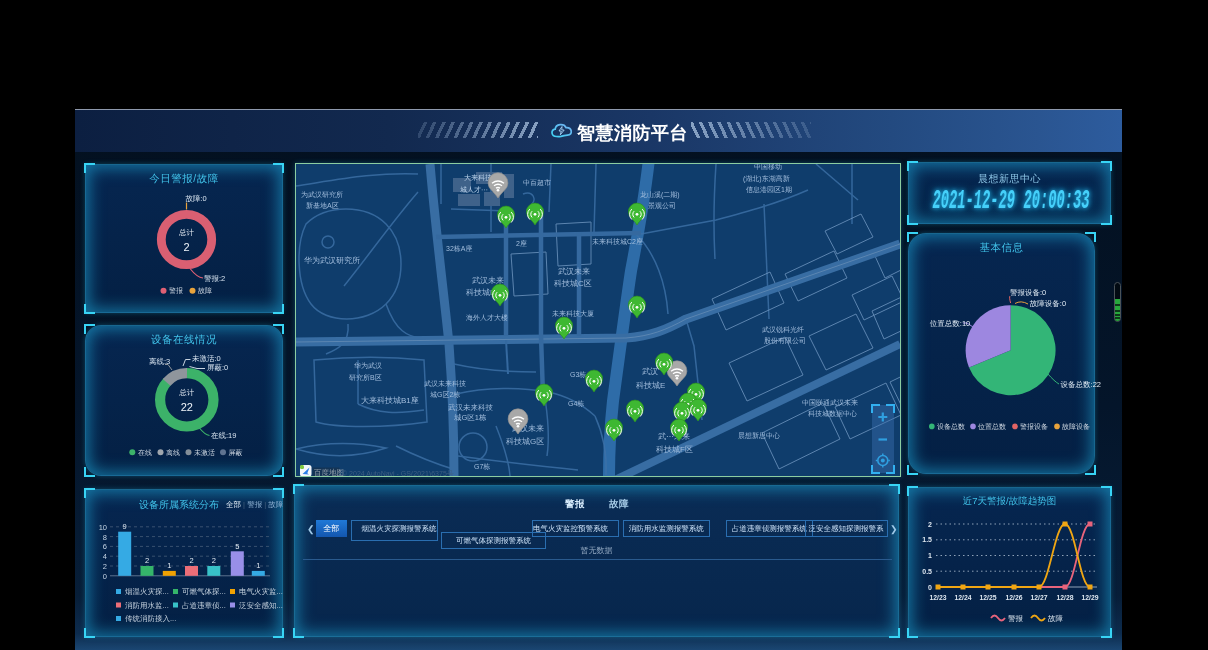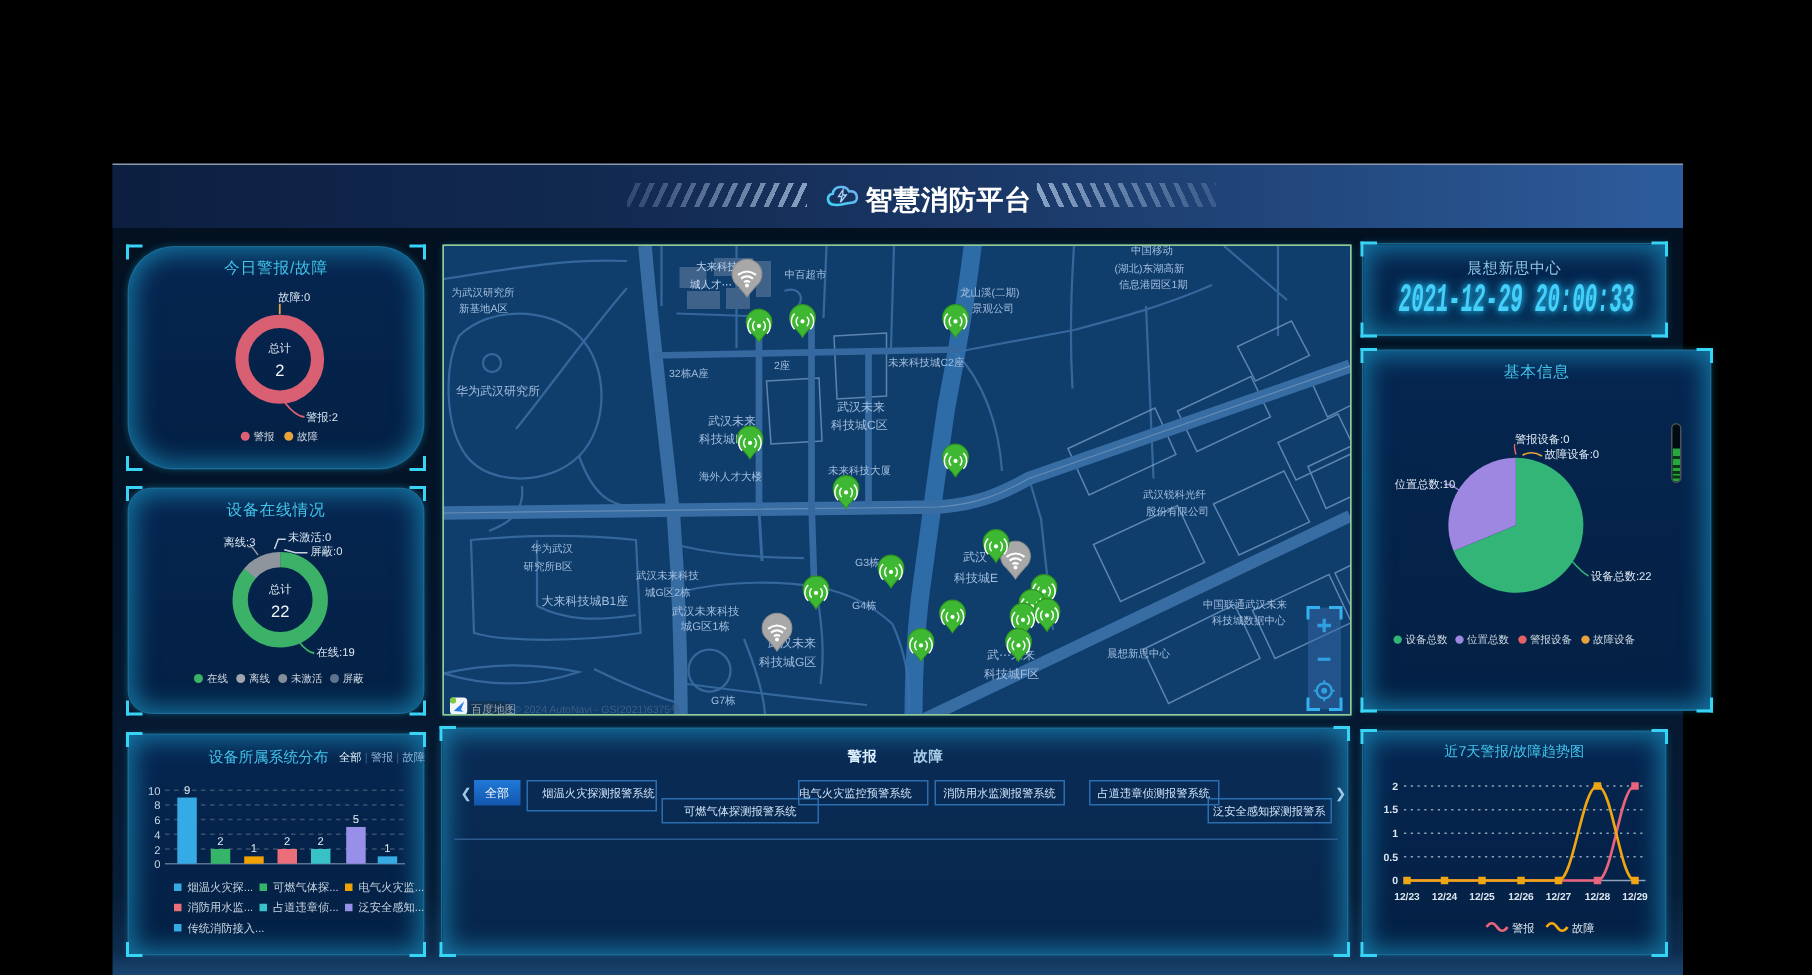--- a/index.html
+++ b/index.html
@@ -46,21 +46,21 @@
         <stop offset="1" stop-color="#74aef0"></stop>
   </linearGradient>
     </defs>
   <path d="M6.5 15.5 Q2.5 15.5 2 12 Q1.8 8.8 5.2 8.2 Q5.6 4.2 10 3.7 Q14.5 3.2 16 6.6 Q20.5 6.2 21.2 9.8 Q21.8 13.8 17.5 14.2 Q14 14.6 11 15.4 Q8.5 15.8 6.5 15.5 Z" fill="none" stroke="url(#cg)" stroke-width="1.7"></path>
   <path d="M12 5.5 L9 10 L11.3 10 L10.3 13.8 L14.2 9 L11.8 9 Z" fill="none" stroke="#a8d4f8" stroke-width="0.9"></path>
 </svg>
 
 <div id="title" style="position:absolute;left:577px;top:121px;color:#fff;font-size:18px;
   font-weight:bold;letter-spacing:0.5px;">智慧消防平台</div>
 
-<div class="panel" id="p1" style="left:85px;top:164px;width:198px;height:149px;border-radius:31px;">
+<div class="panel" id="p1" style="left:85px;top:164px;width:198px;height:149px;">
   <span class="cor c1"></span>
     <span class="cor c2"></span>
     <span class="cor c3"></span>
     <span class="cor c4"></span>
   <div class="ptitle">今日警报/故障</div>
 
   <svg width="198" height="128" viewBox="0 0 198 128" style="position:absolute;left:0;top:21px;">
     <circle cx="100.5" cy="53.5" r="25.2" fill="none" stroke="#d95f72" stroke-width="8.8"></circle>
     <path d="M100.5 23.5 L100.5 16.5" stroke="#e8a33c" stroke-width="1.2"></path>
     <text x="99.5" y="14.5" fill="#d8e4f0" font-size="7.5">故障:0</text>
@@ -386,40 +386,41 @@
   <div style="position:absolute;left:12px;top:38px;font-size:9px;color:#9fc9e8;">❮</div>
 
   <div style="position:absolute;left:595px;top:38px;font-size:9px;color:#9fc9e8;">❯</div>
 
   <div style="position:absolute;left:21px;top:34px;width:30.5px;height:17px;background:linear-gradient(180deg,#2079d8,#1356ae);color:#fff;font-size:8px;text-align:center;line-height:17px;">全部</div>
   <div style="position:absolute;left:55.5px;top:34px;width:87px;height:21px;border:1px solid #2a6eb0;color:#cfe4fa;font-size:7.5px;text-align:right;line-height:15px;white-space:nowrap;overflow:hidden;">烟温火灾探测报警系统</div>
   <div style="position:absolute;left:146px;top:46px;width:105px;height:17px;border:1px solid #2a6eb0;color:#cfe4fa;font-size:7.5px;text-align:center;line-height:15px;white-space:nowrap;overflow:hidden;">可燃气体探测报警系统</div>
   <div style="position:absolute;left:236.9px;top:34px;width:87px;height:17px;border:1px solid #2a6eb0;color:#cfe4fa;font-size:7.5px;line-height:15px;white-space:nowrap;overflow:hidden;">电气火灾监控预警系统</div>
   <div style="position:absolute;left:327.8px;top:34px;width:87px;height:17px;border:1px solid #2a6eb0;color:#cfe4fa;font-size:7.5px;text-align:center;line-height:15px;white-space:nowrap;overflow:hidden;">消防用水监测报警系统</div>
   <div style="position:absolute;left:418.7px;top:34px;width:87px;height:17px;border:1px solid #2a6eb0;color:#cfe4fa;font-size:7.5px;text-align:center;line-height:15px;white-space:nowrap;overflow:hidden;margin-left:12px;">占道违章侦测报警系统</div>
-  <div style="position:absolute;left:509.6px;top:34px;width:83px;height:17px;border:1px solid #2a6eb0;color:#cfe4fa;font-size:7.5px;text-align:center;line-height:15px;white-space:nowrap;overflow:hidden;overflow:hidden;margin-top:12px;">泛安全感知探测报警系</div>
-
+  <div style="position:absolute;left:509.6px;top:34px;width:83px;height:17px;border:1px solid #2a6eb0;color:#cfe4fa;font-size:7.5px;text-align:center;line-height:15px;white-space:nowrap;overflow:hidden;overflow:hidden;">泛安全感知探测报警系</div>
+
+  <div style="position:absolute;left:0;top:59px;width:100%;text-align:center;font-size:8px;color:#93a9c2;">暂无数据</div>
 
   <div style="position:absolute;left:8px;top:73px;width:589px;height:1px;background:#2a5a8e;"></div>
 </div>
 
 <div class="panel" id="pclock" style="left:908px;top:162px;width:203px;height:62px;">
   <span class="cor c1"></span>
     <span class="cor c2"></span>
     <span class="cor c3"></span>
     <span class="cor c4"></span>
   <div class="ptitle" style="font-size:10px;color:#8fc8e8;top:9px;">晨想新思中心</div>
 
   <div style="position:absolute;left:-52.5px;top:25px;width:308px;text-align:center;white-space:nowrap;
     font-family:'Liberation Mono',monospace;font-weight:bold;font-style:italic;line-height:1;
     font-size:27px;color:#45d0fa;transform:scaleX(.51);letter-spacing:0px;
     text-shadow:0 0 6px #23b4e6,0 0 13px #23b4e6;">2021-12-29 20:00:33</div>
 </div>
 
-<div class="panel" id="pinfo" style="left:908px;top:233px;width:233px;height:241px;">
+<div class="panel" id="pinfo" style="left:908px;top:233px;width:187px;height:241px;border-radius:18px;">
   <span class="cor c1"></span>
     <span class="cor c2"></span>
     <span class="cor c3"></span>
     <span class="cor c4"></span>
   <div class="ptitle">基本信息</div>
 
   <svg width="203" height="220" viewBox="0 0 203 220" style="position:absolute;left:0;top:21px;">
 
     <path d="M101.6 95.2 L101.6 50.2 A45 45 0 1 1 60 112.4 Z" fill="#33b577"></path>
 

